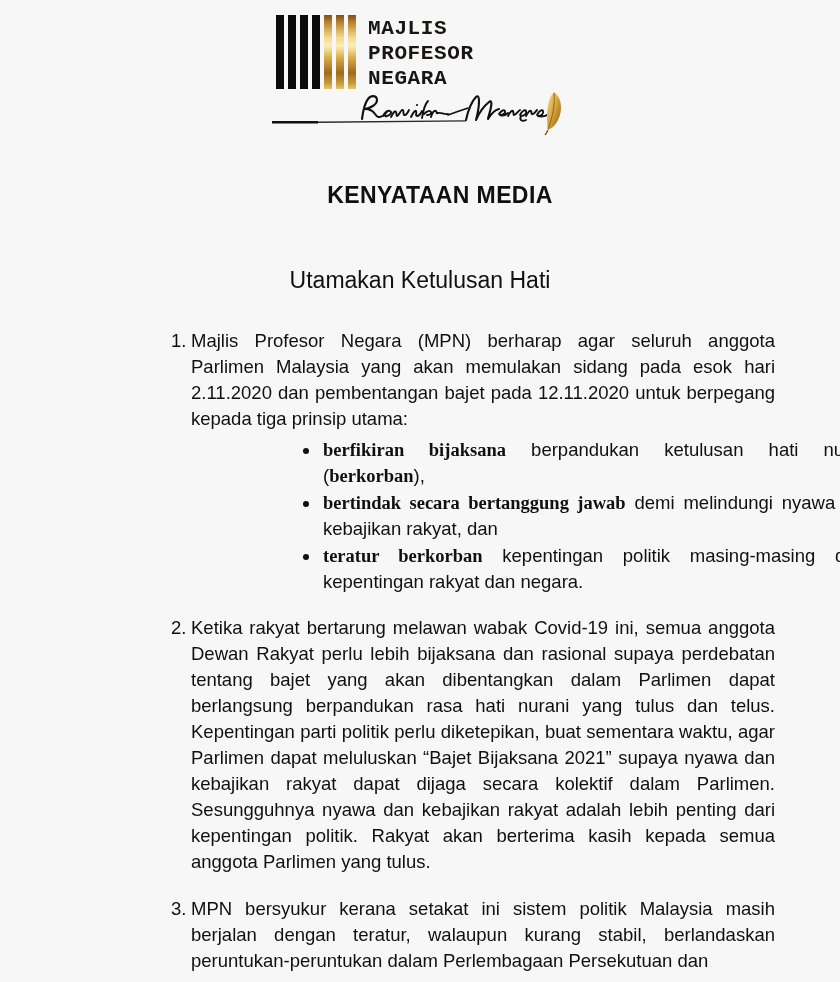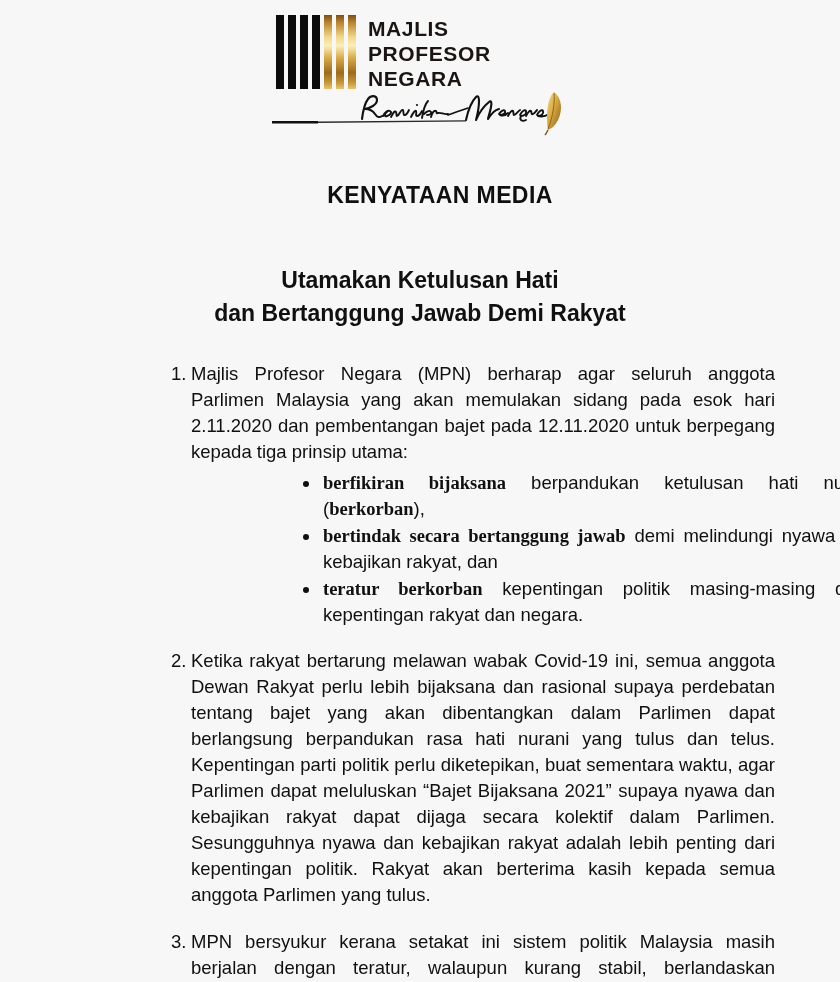--- a/index.html
+++ b/index.html
@@ -55,21 +55,21 @@
         #b8832c 10%,
         #f2d98a 30%,
         #fbeeb8 42%,
         #d9ab45 58%,
         #9e6a1d 78%,
         #c79a38 92%,
         #e8c66e 100%);
   }
   .logo-words {
     margin-left: 12px;
-    font-family: Liberation Sans, sans-serif;
+    font-family: Liberation Mono, monospace;
     font-weight: bold;
     font-size: 21px;
     line-height: 25px;
     letter-spacing: 0.6px;
     color: #1a1513;
     padding-top: 1px;
   }
   .logo-sig {
     position: absolute;
     left: 0;
@@ -93,21 +93,21 @@
     margin-top: 58px;
   }
   .title-line1 {
     font-size: 25px;
     font-weight: bold;
     letter-spacing: -0.1px;
   }
   .title-line2,
   .title-line3 {
     font-size: 23px;
-    font-weight: bold;
+    font-weight: normal;
     margin-top: 6px;
   }
 
   
   .body-wrap {
     margin: 0 auto;
     width: 610px;
     padding-left: 100px;
     box-sizing: content-box;
     margin-top: 34px;
@@ -232,21 +232,20 @@
       </svg>
     </div>
 
   </div>
 </div>
 
 <div class="kicker">KENYATAAN MEDIA</div>
 
 <div class="title-block">
   <div class="title-line2">Utamakan Ketulusan Hati</div>
-  <div class="title-line3">dan Bertanggung Jawab Demi Rakyat</div>
 </div>
 
 <div class="body-wrap">
   <div class="content">
 
     <div class="para">
       <div class="para-num">1.</div>
       <div class="para-text">Majlis Profesor Negara (MPN) berharap agar seluruh anggota Parlimen Malaysia yang akan memulakan sidang pada esok hari 2.11.2020 dan pembentangan bajet pada 12.11.2020 untuk berpegang kepada tiga prinsip utama:</div>
     </div>
 

